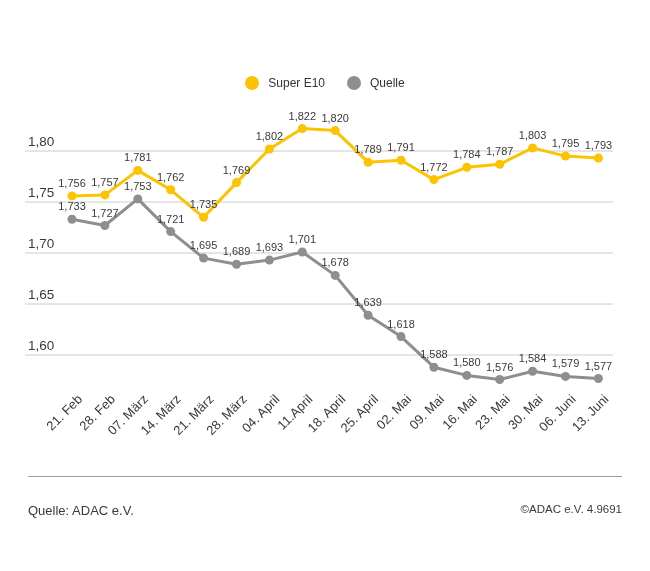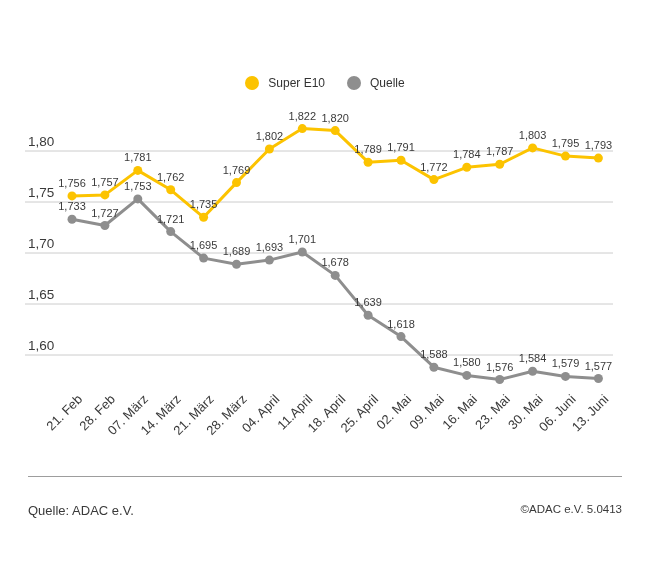--- a/index.html
+++ b/index.html
@@ -190,15 +190,15 @@
         <text x="565.5" y="47.1" text-anchor="middle" font-size="11" fill="#3a3a3a">1,795</text>
         <circle cx="598.4" cy="58.1" r="4.5" fill="#fcc300"></circle>
         <text x="598.4" y="49.1" text-anchor="middle" font-size="11" fill="#3a3a3a">1,793</text>
       </g>
     </svg>
 
   <div class="divider"></div>
 
   <div class="footer-source">Quelle: ADAC e.V.</div>
 
-  <div class="footer-copyright">©ADAC e.V. 5.0413</div>
+  <div class="footer-copyright">©ADAC e.V. 4.9691</div>
 
 </div>
 
 </body></html>

